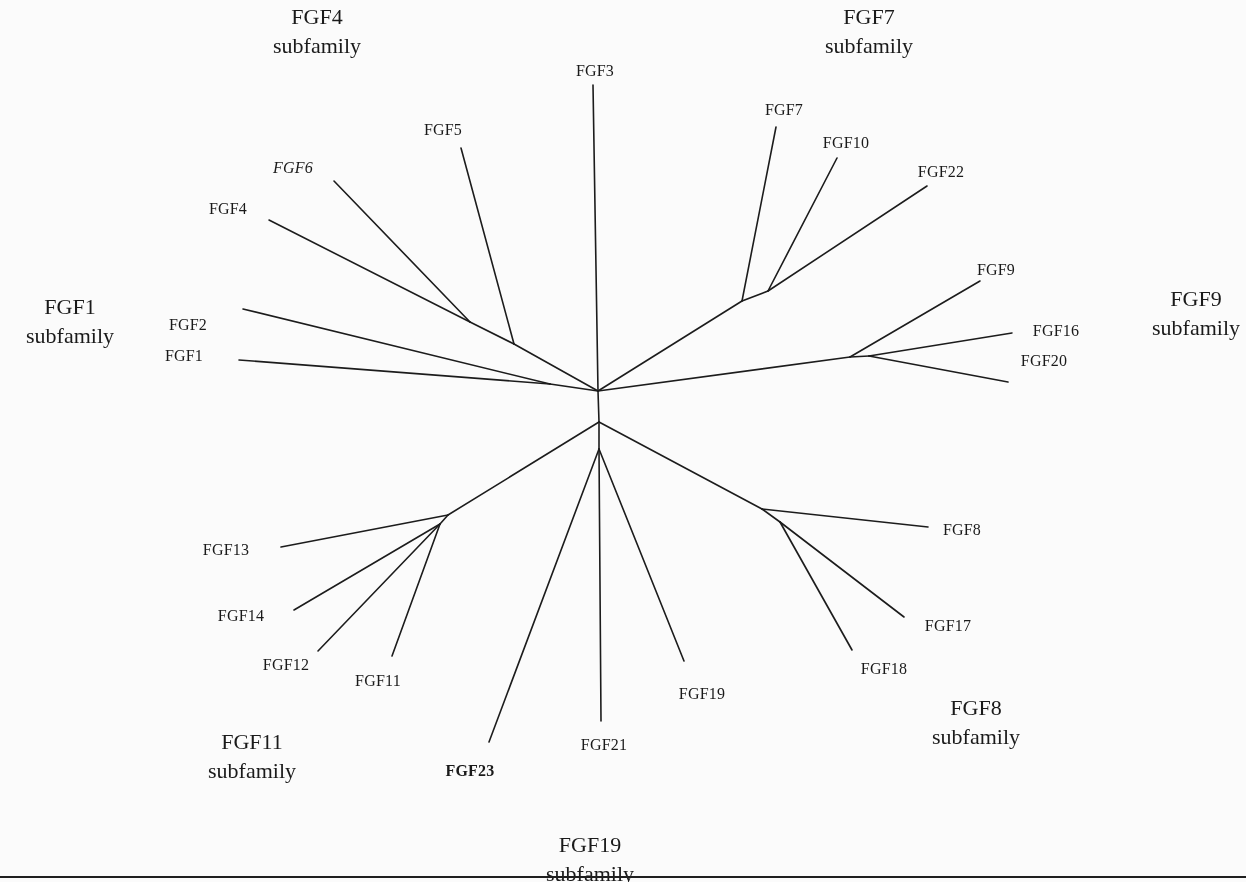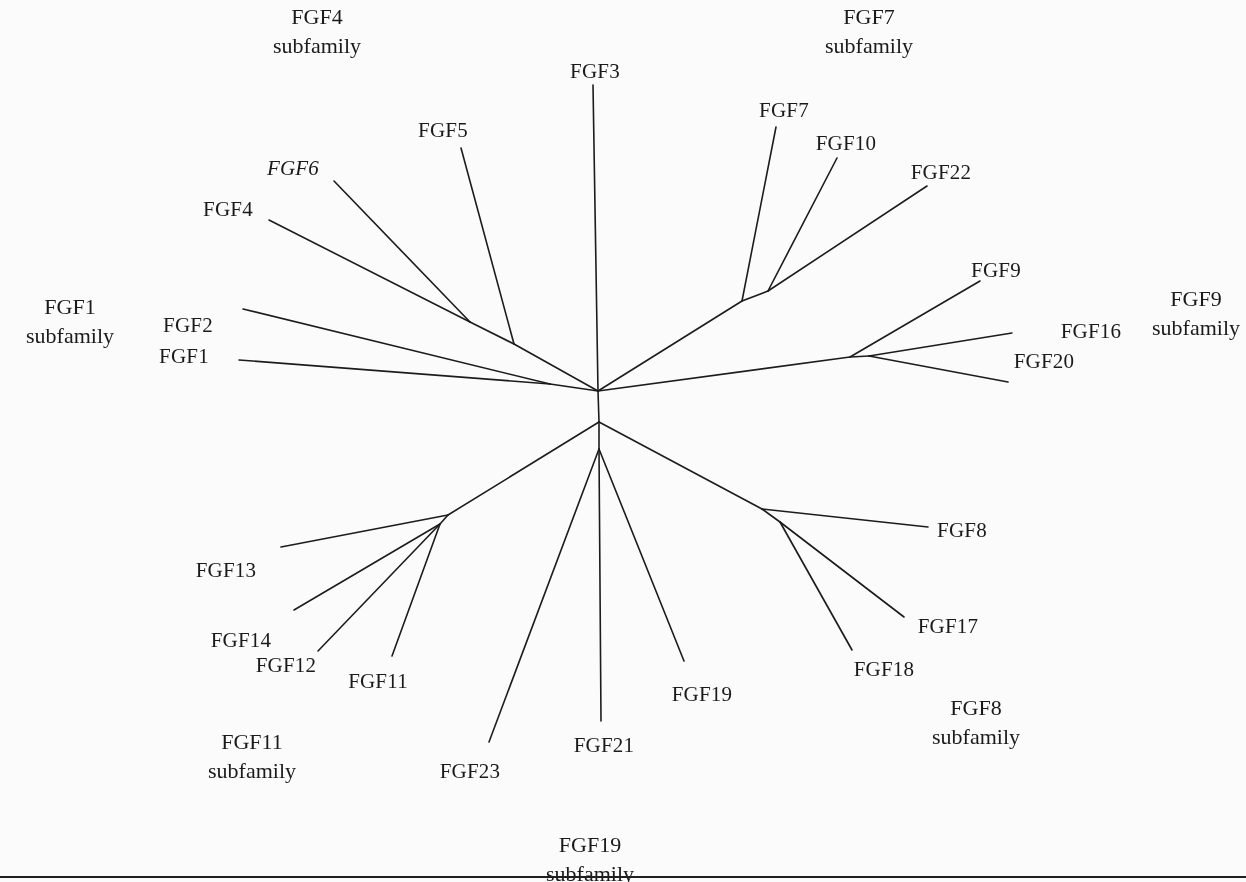--- a/index.html
+++ b/index.html
@@ -19,21 +19,21 @@
   #tree-svg {
     position: absolute;
     left: 0;
     top: 0;
     width: 1246px;
     height: 882px;
   }
   .leaf-label {
     position: absolute;
     transform: translate(-50%, -50%);
-    font-size: 21px;
+    font-size: 16px;
     white-space: nowrap;
     letter-spacing: 0.2px;
   }
   .subfamily-label {
     position: absolute;
     transform: translate(-50%, -50%);
     font-size: 22px;
     line-height: 1.32;
     text-align: center;
     white-space: nowrap;
@@ -92,32 +92,32 @@
       <div class="leaf-label" style="left: 595px; top: 71px;">FGF3</div>
       <div class="leaf-label" style="left: 443px; top: 130px;">FGF5</div>
       <div class="leaf-label" style="left: 293px; top: 168px; font-style: italic;">FGF6</div>
       <div class="leaf-label" style="left: 228px; top: 209px;">FGF4</div>
       <div class="leaf-label" style="left: 188px; top: 304px; margin-top: 21px;">FGF2</div>
       <div class="leaf-label" style="left: 184px; top: 356px;">FGF1</div>
       <div class="leaf-label" style="left: 784px; top: 110px;">FGF7</div>
       <div class="leaf-label" style="left: 846px; top: 143px; text-align: center;">FGF10</div>
       <div class="leaf-label" style="left: 941px; top: 172px;">FGF22</div>
       <div class="leaf-label" style="left: 996px; top: 270px;">FGF9</div>
-      <div class="leaf-label" style="left: 1091px; top: 331px;">FGF16</div>
+      <div class="leaf-label" style="left: 1056px; top: 331px;">FGF16</div>
       <div class="leaf-label" style="left: 1044px; top: 361px;">FGF20</div>
       <div class="leaf-label" style="left: 962px; top: 530px;">FGF8</div>
       <div class="leaf-label" style="left: 948px; top: 626px;">FGF17</div>
       <div class="leaf-label" style="left: 884px; top: 669px;">FGF18</div>
       <div class="leaf-label" style="left: 702px; top: 694px;">FGF19</div>
       <div class="leaf-label" style="left: 604px; top: 745px;">FGF21</div>
-      <div class="leaf-label" style="left: 470px; top: 771px;">FGF23</div>
+      <div class="leaf-label" style="left: 470px; top: 771px; font-weight: bold;">FGF23</div>
       <div class="leaf-label" style="left: 378px; top: 681px;">FGF11</div>
       <div class="leaf-label" style="left: 286px; top: 665px;">FGF12</div>
-      <div class="leaf-label" style="left: 241px; top: 616px; margin-top: 24px;">FGF14</div>
-      <div class="leaf-label" style="left: 226px; top: 550px; margin-top: 20px;">FGF13</div>
+      <div class="leaf-label" style="left: 241px; top: 616px;">FGF14</div>
+      <div class="leaf-label" style="left: 226px; top: 550px;">FGF13</div>
       <div class="subfamily-label" style="left: 317px; top: 31px;">
         <div>FGF4</div>
         <div>subfamily</div>
       </div>
       <div class="subfamily-label" style="left: 869px; top: 31px;">
         <div>FGF7</div>
         <div>subfamily</div>
       </div>
       <div class="subfamily-label" style="left: 70px; top: 321px;">
         <div>FGF1</div>

